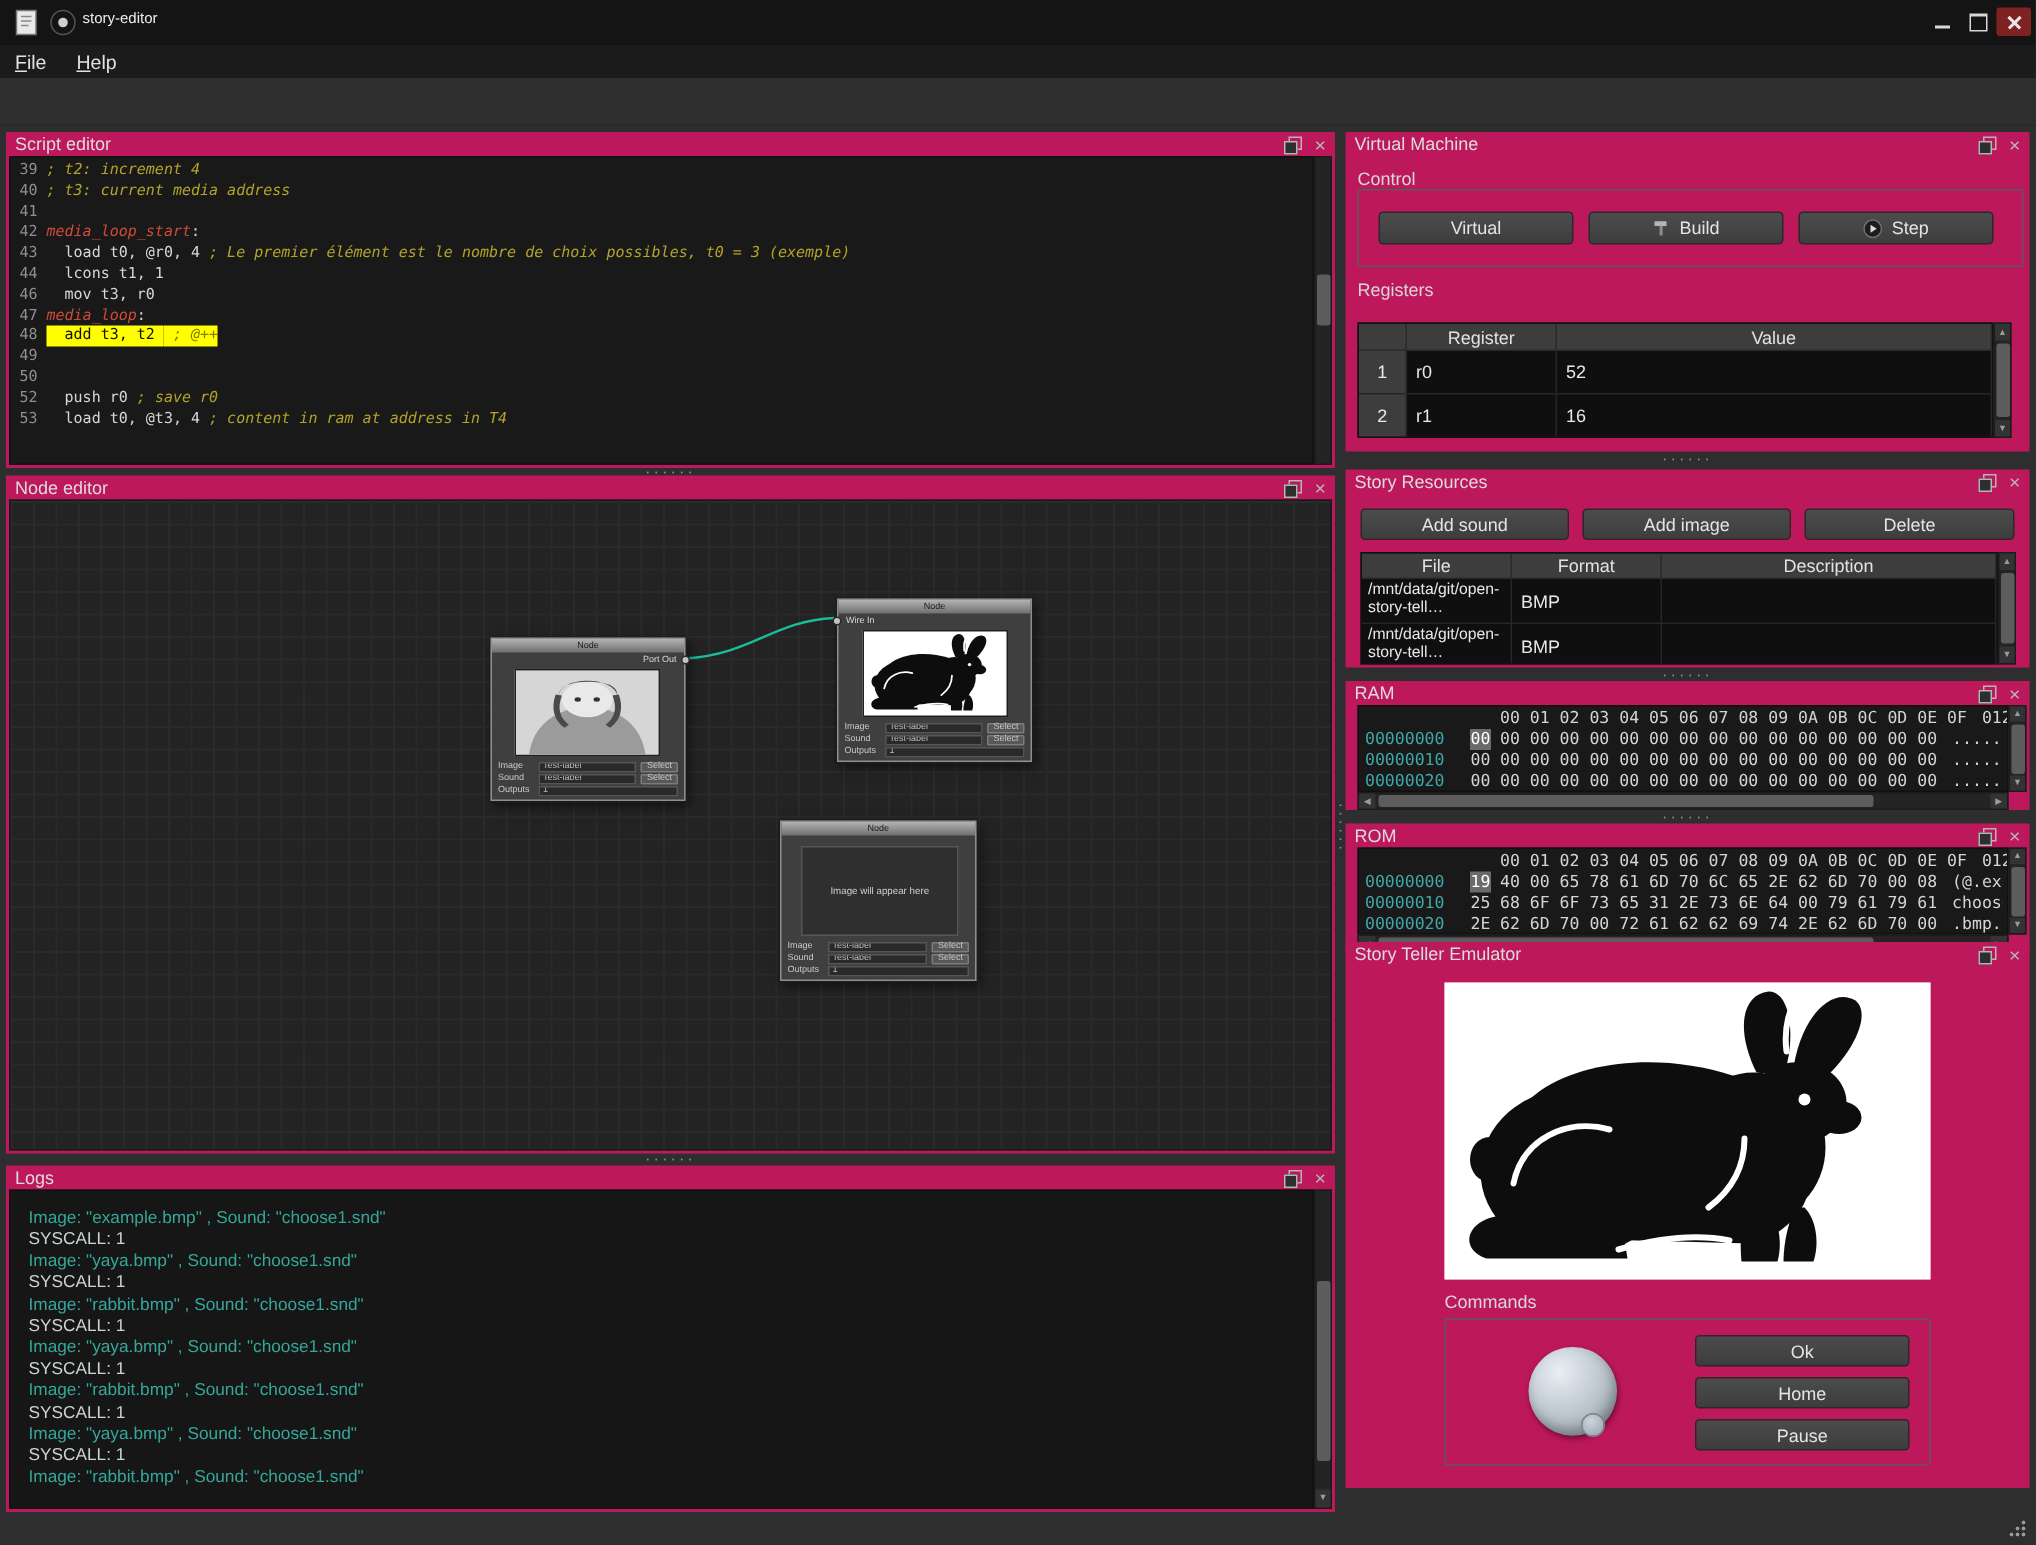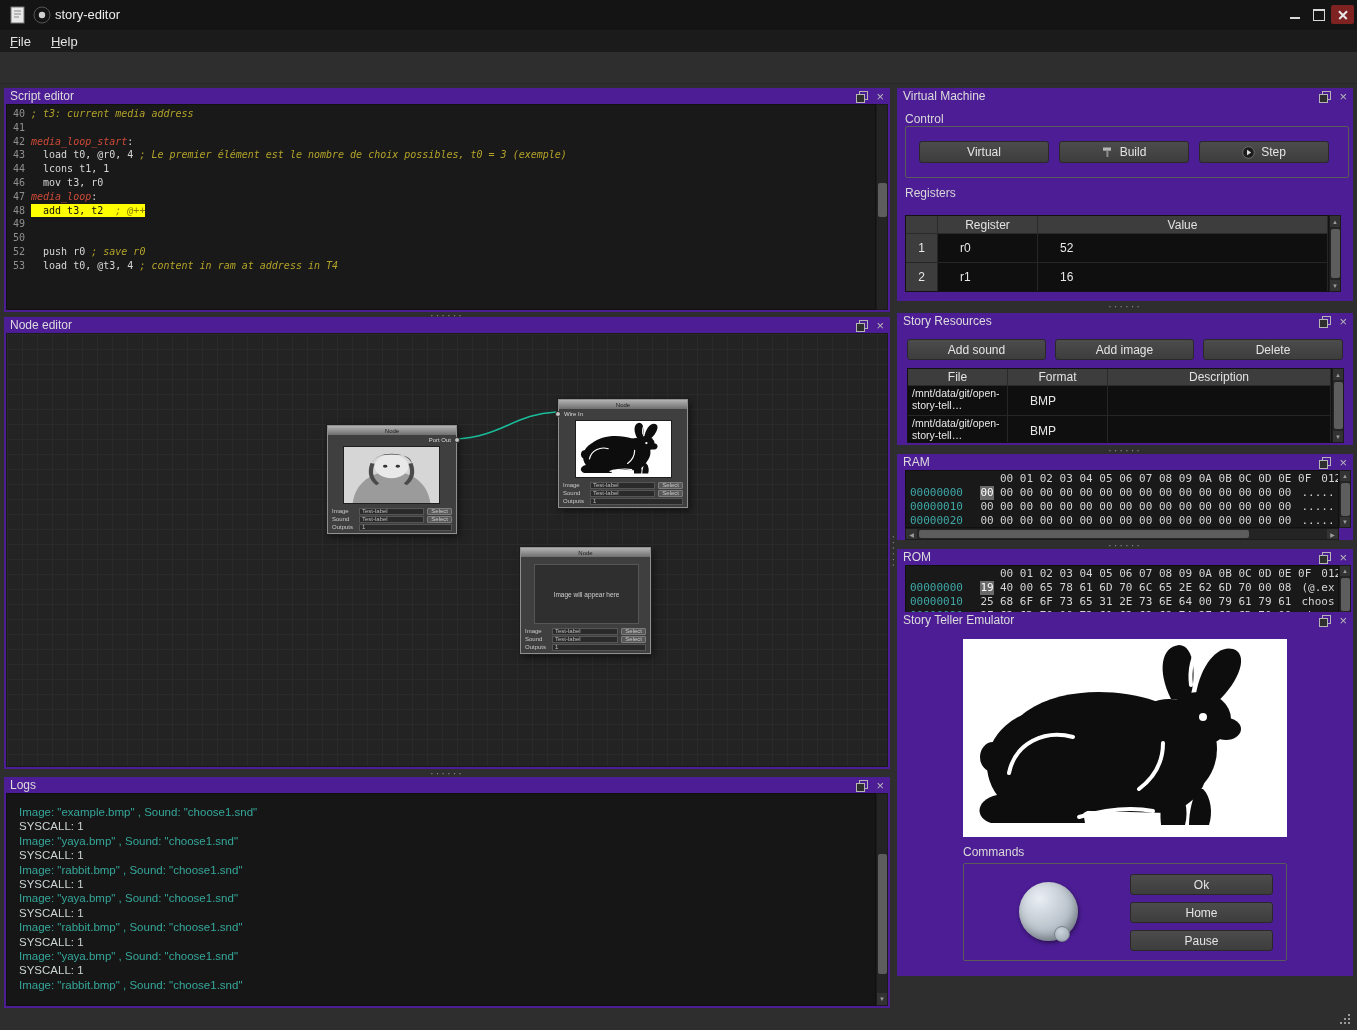--- a/index.html
+++ b/index.html
@@ -2,42 +2,42 @@
 <html><head>
 <meta charset="utf-8">
 <style>
 *{margin:0;padding:0;box-sizing:border-box;}
 html{background:#2e2e2e;}
 body{width:1357px;height:1030px;position:relative;overflow:hidden;background:#2e2e2e;
      font-family:"Liberation Sans",sans-serif;color:#ddd;}
 
 
 #titlebar{position:absolute;left:0;top:0;width:1357px;height:30px;background:#141414;}
-#titlebar .title{position:absolute;left:55px;top:7px;font-size:13px;color:#ececec;}
+#titlebar .title{position:absolute;left:55px;top:7px;font-size:10px;color:#ececec;}
 .appico{position:absolute;top:5px;width:20px;height:20px;}
 .wbtn{position:absolute;top:5px;width:23px;height:19px;display:flex;align-items:center;justify-content:center;}
 .wmin::before{content:"";width:10px;height:2px;background:#d8d8d8;margin-top:7px;}
 .wmax::before{content:"";width:10px;height:9px;border:1px solid #d8d8d8;border-top-width:2px;}
 .wclose{position:relative;background:#7e2222;border-radius:2px;}
 .wclose::before,.wclose::after{content:"";position:absolute;left:50%;top:50%;width:11px;height:1.6px;background:#e8e8e8;}
 .wclose::before{transform:translate(-50%,-50%) rotate(45deg);}
 .wclose::after{transform:translate(-50%,-50%) rotate(-45deg);}
 
 #menubar{position:absolute;left:0;top:30px;width:1357px;height:22px;background:#1b1b1b;display:flex;align-items:center;}
 .menu-item{padding:2px 10px;font-size:13px;color:#e2e2e2;}
 .mn{text-decoration:underline;}
 
 #toolbar{position:absolute;left:0;top:52px;width:1357px;height:32px;background:#2e2e2e;border-bottom:1px solid #272727;}
 .tb-handle{position:absolute;left:6px;top:57px;width:5px;height:20px;border-left:2px dotted #6b6b6b;border-right:2px dotted #6b6b6b;}
 .tb-ico{position:absolute;top:58px;width:22px;height:20px;}
 .tool-toggle{position:absolute;left:87px;top:56px;height:21px;padding:0 9px;background:#404040;border:1px solid #6e6e6e;
              color:#ececec;font-size:12px;display:flex;align-items:center;}
 
 
-.dock{position:absolute;background:#4c1d95;}
+.dock{position:absolute;background:#be185d;}
 .dock-title{position:absolute;left:0;top:0;right:0;height:16px;display:flex;align-items:center;padding:0 6px;font-size:12px;color:#dcdcdc;}
 .dock-btns{margin-left:auto;display:flex;gap:9px;align-items:center;}
 .ic-float{position:relative;width:11px;height:11px;display:inline-block;}
 .ic-float::before{content:"";position:absolute;left:3px;top:0;width:7px;height:7px;border:1px solid #b5b5b5;}
 .ic-float::after{content:"";position:absolute;left:0;top:3px;width:7px;height:7px;border:1px solid #b5b5b5;background:#2e2e2e;}
 .ic-close{color:#b8b8b8;font-size:13px;line-height:11px;}
 
 .hsplit{position:absolute;display:flex;align-items:center;justify-content:center;height:7px;}
 .hdots{color:#8d8d8d;font-size:11px;letter-spacing:2px;line-height:6px;}
 .vsplit{position:absolute;display:flex;align-items:center;justify-content:center;width:7px;}
@@ -92,21 +92,21 @@
 .groupbox{position:absolute;border:1px solid #5a5a5a;border-radius:2px;}
 .panel-label{position:absolute;font-size:12px;color:#d8d8d8;}
 
 
 .tbl{position:absolute;background:#161616;border:1px solid #121212;overflow:hidden;}
 .tbl-header{display:flex;background:#3d3d3d;height:18px;}
 .tbl-hcell{border-right:1px solid #2a2a2a;border-bottom:1px solid #2a2a2a;font-size:12px;color:#e2e2e2;
   display:flex;align-items:center;justify-content:center;flex:none;}
 .tbl-row{display:flex;background:#0f0f0f;}
 .tbl-cell{border-right:1px solid #262626;border-bottom:1px solid #262626;font-size:12px;color:#e8e8e8;
-  display:flex;align-items:center;padding:0 22px;flex:none;overflow:hidden;}
+  display:flex;align-items:center;padding:0 6px;flex:none;overflow:hidden;}
 .tbl-cell.num{background:#3d3d3d;justify-content:center;padding:0;}
 .cell-file{font-size:10.5px;line-height:11.5px;word-break:break-all;align-items:flex-start;padding:2px 4px;}
 
 
 .hexview{position:absolute;background:#191919;border:1px solid #101010;overflow:hidden;
   font-family:"DejaVu Sans Mono",monospace;font-size:11px;padding:1px 0 0 4px;}
 .hexrow{display:flex;height:14px;line-height:14px;white-space:pre;}
 .hexaddr{flex:none;width:70px;color:#3fa7a7;}
 .hexhead{color:#3fa7a7;}
 .hexsel{flex:none;width:14px;text-align:center;color:#d4d4d4;}
@@ -200,20 +200,25 @@
 <div class="dock" style="left:4px;top:88px;width:886px;height:224px">
   <div class="dock-title">
     <span>Script editor</span>
     <span class="dock-btns">
       <span class="ic-float"></span>
       <span class="ic-close">×</span>
     </span>
   </div>
   <div class="codearea">
 
+      <div class="sline">
+        <span class="sln">39</span>
+        <span class="cm">; t2: increment 4</span>
+        <span></span>
+      </div>
 
       <div class="sline">
         <span class="sln">40</span>
         <span class="cm">; t3: current media address</span>
         <span></span>
       </div>
 
       <div class="sline">
         <span class="sln">41</span>
         <span class="code"></span>
@@ -640,21 +645,21 @@
   <div class="hsb" style="left:8px;top:74px;width:434px">
     <div class="sb-btn" style="left:0;top:0;width:11px;height:10px">◀</div>
     <div class="sb-thumb" style="top:1px;height:8px;left:13px;width:330px"></div>
     <div class="sb-btn" style="right:0;top:0;width:11px;height:10px">▶</div>
   </div>
 </div>
 <div class="hsplit" style="left:897px;top:636px;width:456px">
   <span class="hdots">······</span>
 </div>
 
-<div class="dock" style="left:897px;top:612px;width:456px;height:364px">
+<div class="dock" style="left:897px;top:628px;width:456px;height:364px">
   <div class="dock-title">
     <span>Story Teller Emulator</span>
     <span class="dock-btns">
       <span class="ic-float"></span>
       <span class="ic-close">×</span>
     </span>
   </div>
   <div class="emuscreen" style="left:66px;top:27px;width:324px;height:198px">
     <svg viewBox="0 0 324 198" width="324" height="198">
         <use href="#rabbit-art"></use>

